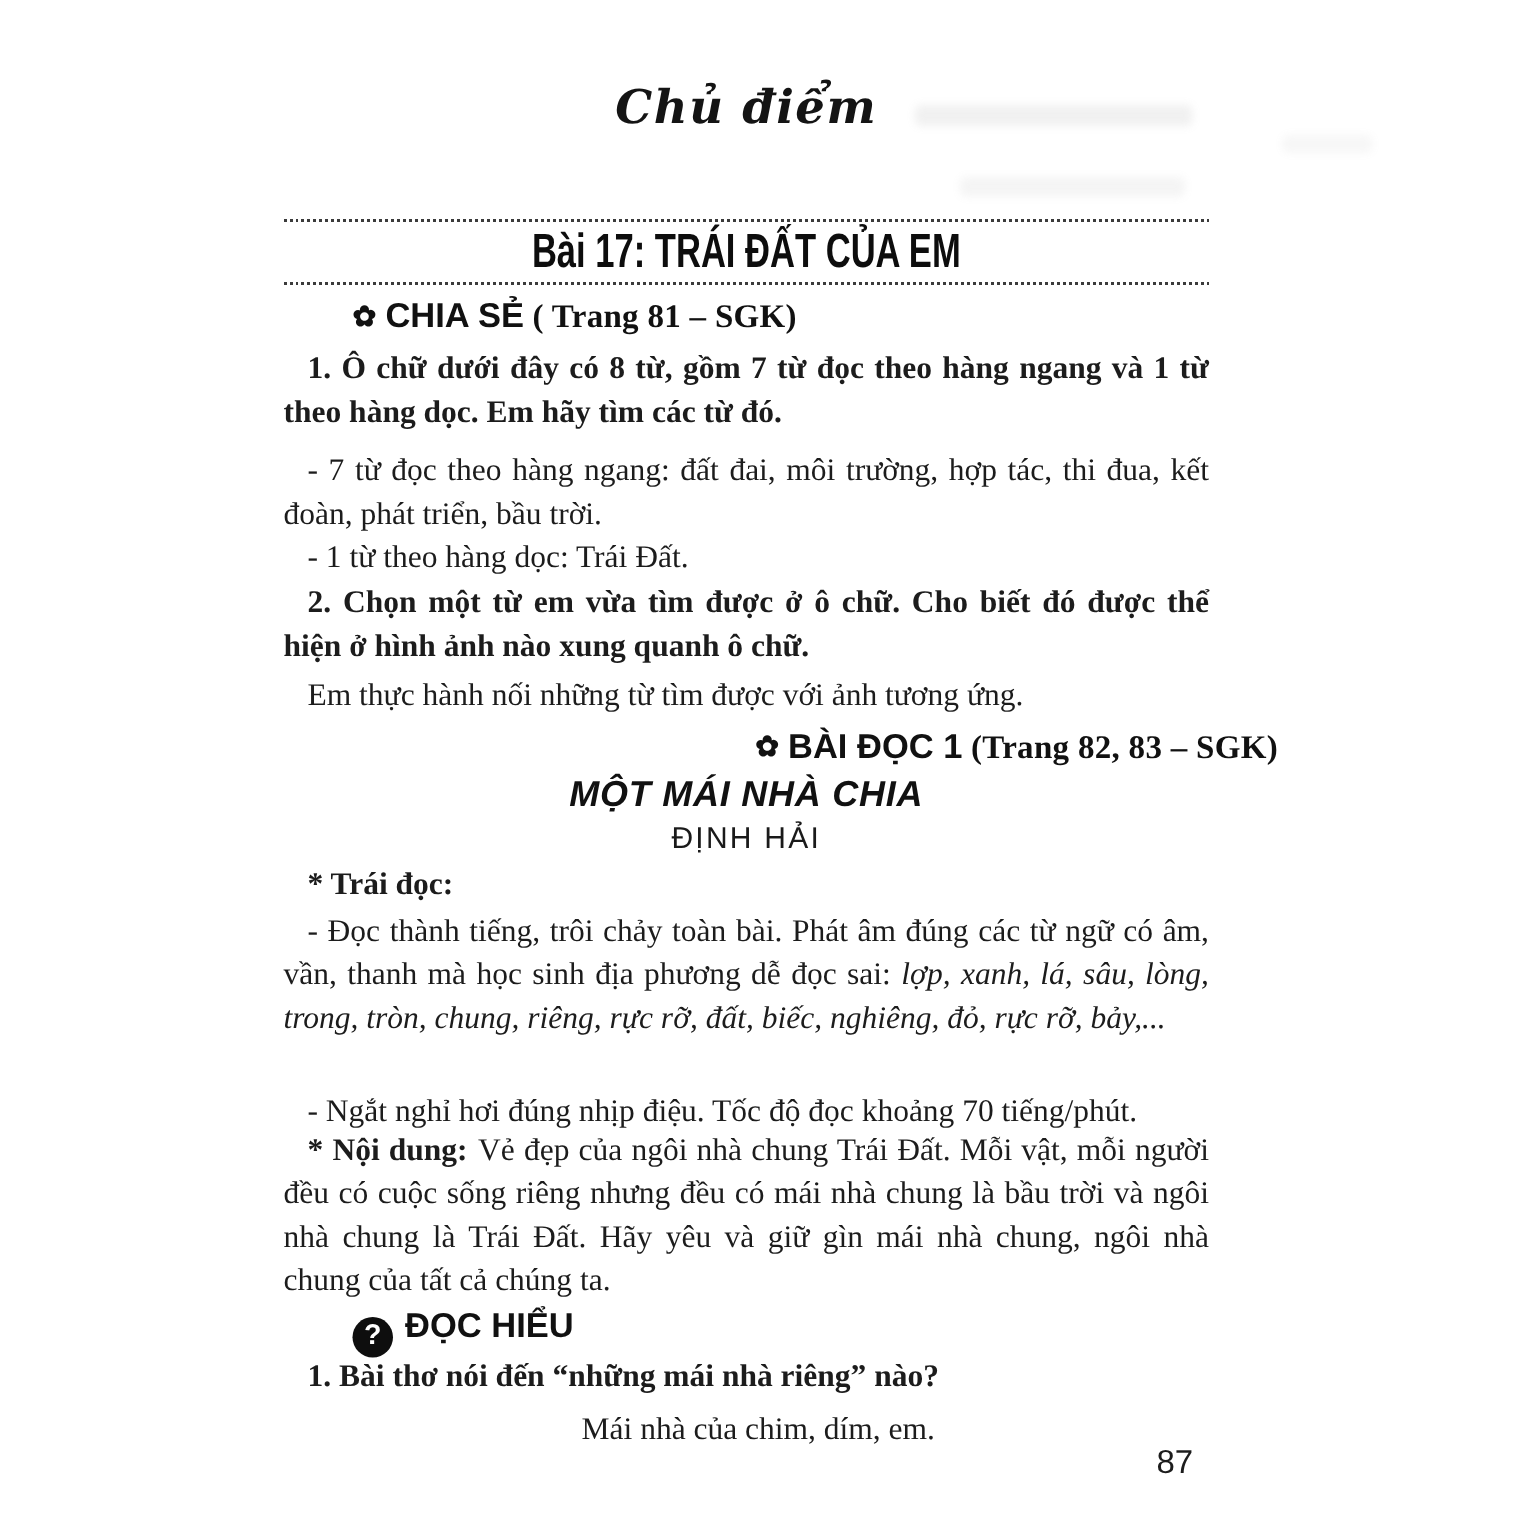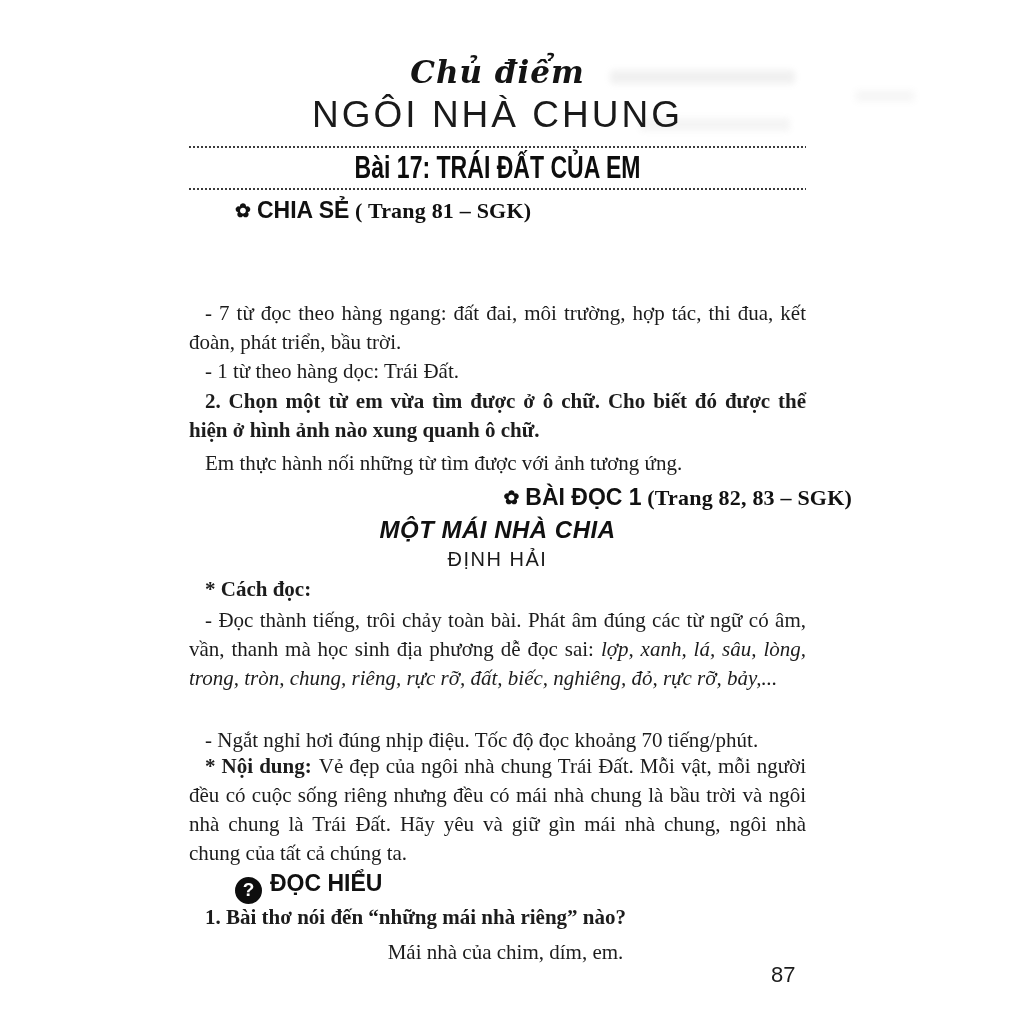--- a/index.html
+++ b/index.html
@@ -94,45 +94,45 @@
 
 <div class="page">
 
   <div class="ghost g1"></div>
   <div class="ghost g2"></div>
   <div class="ghost g3"></div>
 
   <div class="content">
 
     <div class="abs kicker">Chủ điểm</div>
-    <div class="abs main-title">NGÔI NHÀ CHUNG</div>
 
     <div class="abs rule rule1"></div>
     <div class="abs lesson">
       <span class="condensed">Bài 17: TRÁI ĐẤT CỦA EM</span>
     </div>
     <div class="abs rule rule2"></div>
 
     <div class="abs sec-head share-head">
       <span class="flower">✿</span><span>CHIA SẺ</span><span class="sec-suffix"> ( Trang 81 – SGK)</span>
     </div>
 
+    <p class="abs para b j ind q1">1. Ô chữ dưới đây có 8 từ, gồm 7 từ đọc theo hàng ngang và 1 từ theo hàng dọc. Em hãy tìm các từ đó.</p>
     <p class="abs para j ind a1">- 7 từ đọc theo hàng ngang: đất đai, môi trường, hợp tác, thi đua, kết đoàn, phát triển, bầu trời.</p>
     <p class="abs para ind nw a1b">- 1 từ theo hàng dọc: Trái Đất.</p>
     <p class="abs para b j ind q2">2. Chọn một từ em vừa tìm được ở ô chữ. Cho biết đó được thể hiện ở hình ảnh nào xung quanh ô chữ.</p>
     <p class="abs para ind nw a2">Em thực hành nối những từ tìm được với ảnh tương ứng.</p>
 
     <div class="abs sec-head reading-head">
       <span class="flower">✿</span><span>BÀI ĐỌC 1</span><span class="sec-suffix"> (Trang 82, 83 – SGK)</span>
     </div>
 
     <div class="abs poem-title">MỘT MÁI NHÀ CHIA</div>
     <div class="abs poem-author">ĐỊNH HẢI</div>
 
-    <p class="abs para b ind nw howto-label">* Cách đọc:</p>
+    <p class="abs para b ind nw howto-label">* Trái đọc:</p>
 
     <p class="abs para j ind pronounce"><span class="label-gap">- Đọc thành tiếng, trôi chảy toàn bài. Phát âm đúng các từ ngữ có âm, vần, thanh mà học sinh địa phương dễ đọc sai:</span><span class="i">lợp, xanh, lá, sâu, lòng, trong, tròn, chung, riêng, rực rỡ, đất, biếc, nghiêng, đỏ, rực rỡ, bảy,...</span></p>
 
     <p class="abs para ind nw rhythm">- Ngắt nghỉ hơi đúng nhịp điệu. Tốc độ đọc khoảng 70 tiếng/phút.</p>
 
     <p class="abs para j ind summary"><span class="b label-gap">* Nội dung:</span><span>Vẻ đẹp của ngôi nhà chung Trái Đất. Mỗi vật, mỗi người đều có cuộc sống riêng nhưng đều có mái nhà chung là bầu trời và ngôi nhà chung là Trái Đất. Hãy yêu và giữ gìn mái nhà chung, ngôi nhà chung của tất cả chúng ta.</span></p>
 
     <div class="abs sec-head comp-head">
       <span class="qcircle">?</span><span>ĐỌC HIỂU</span>
     </div>

